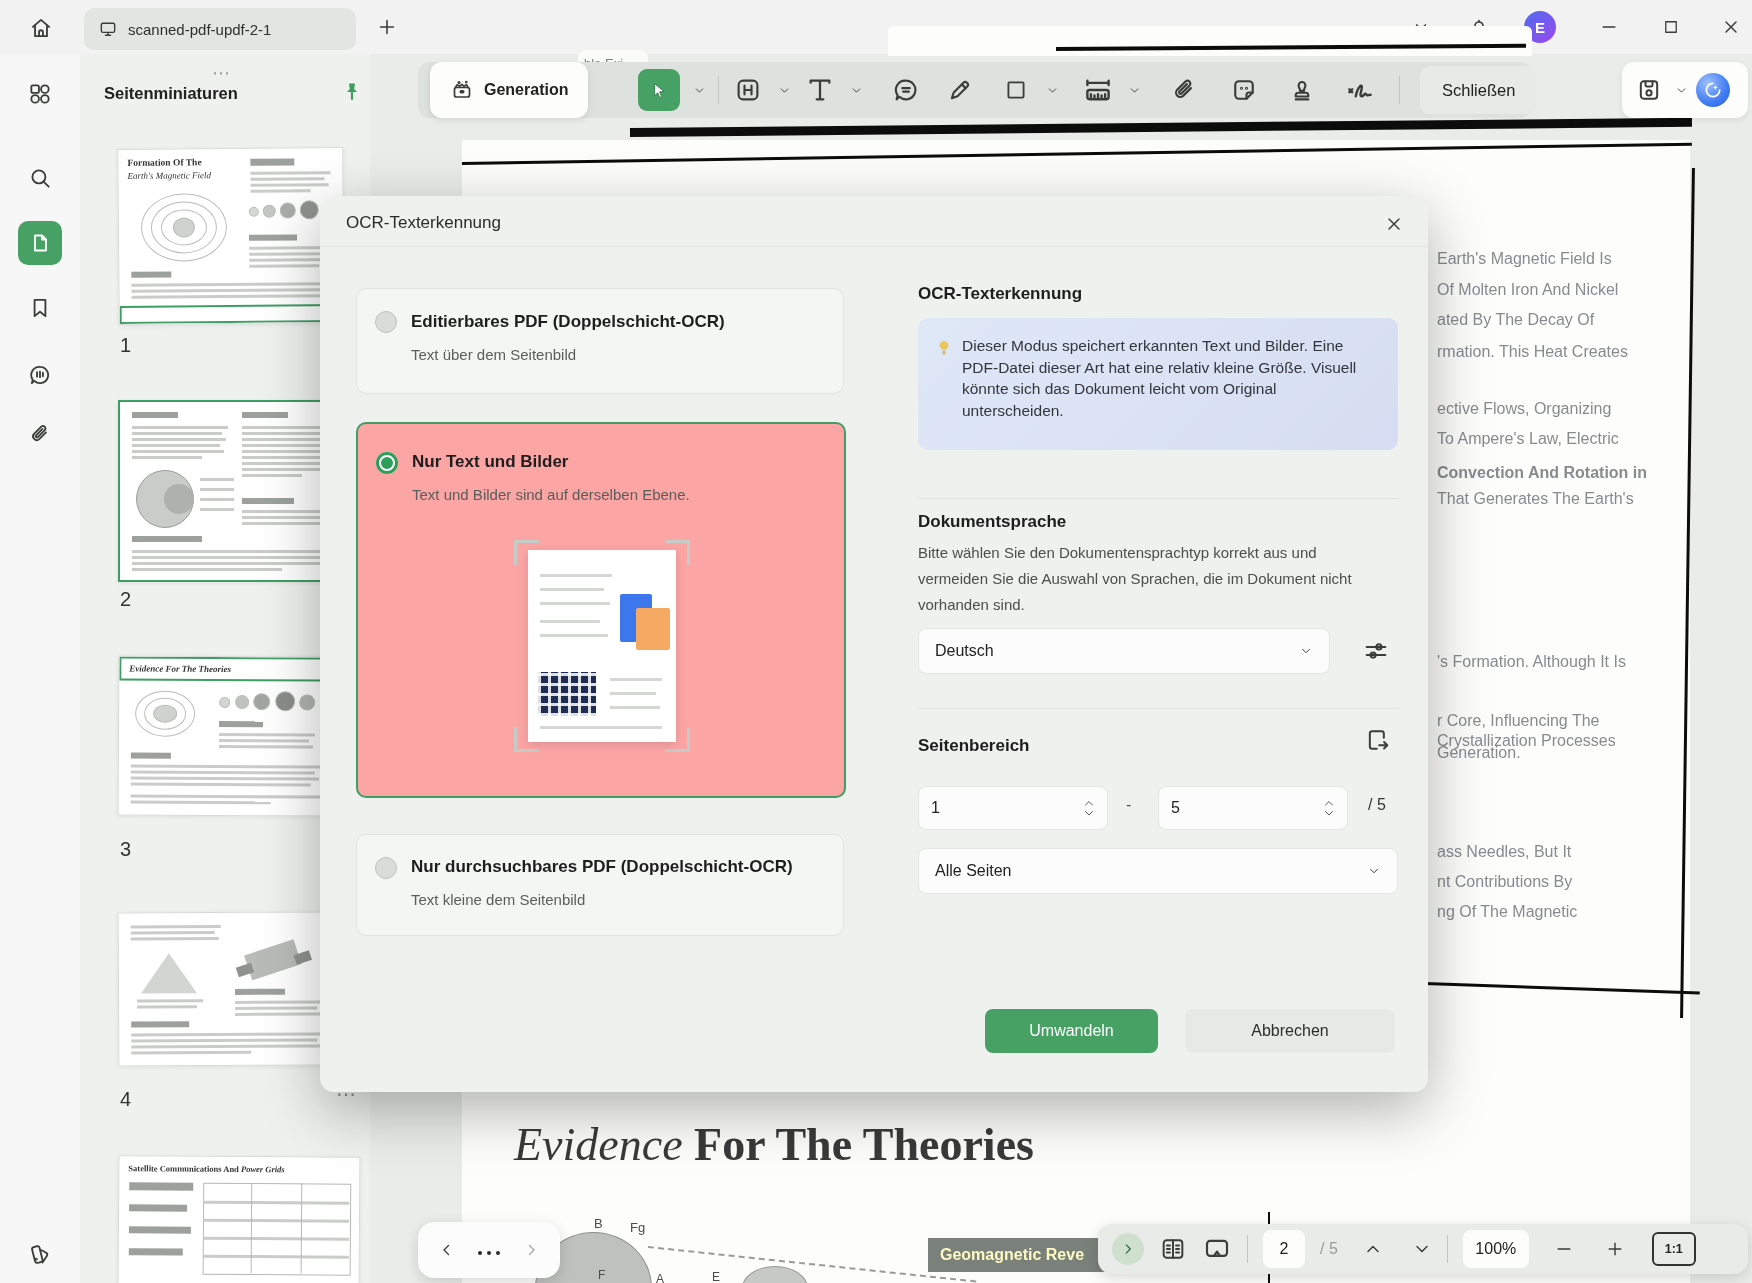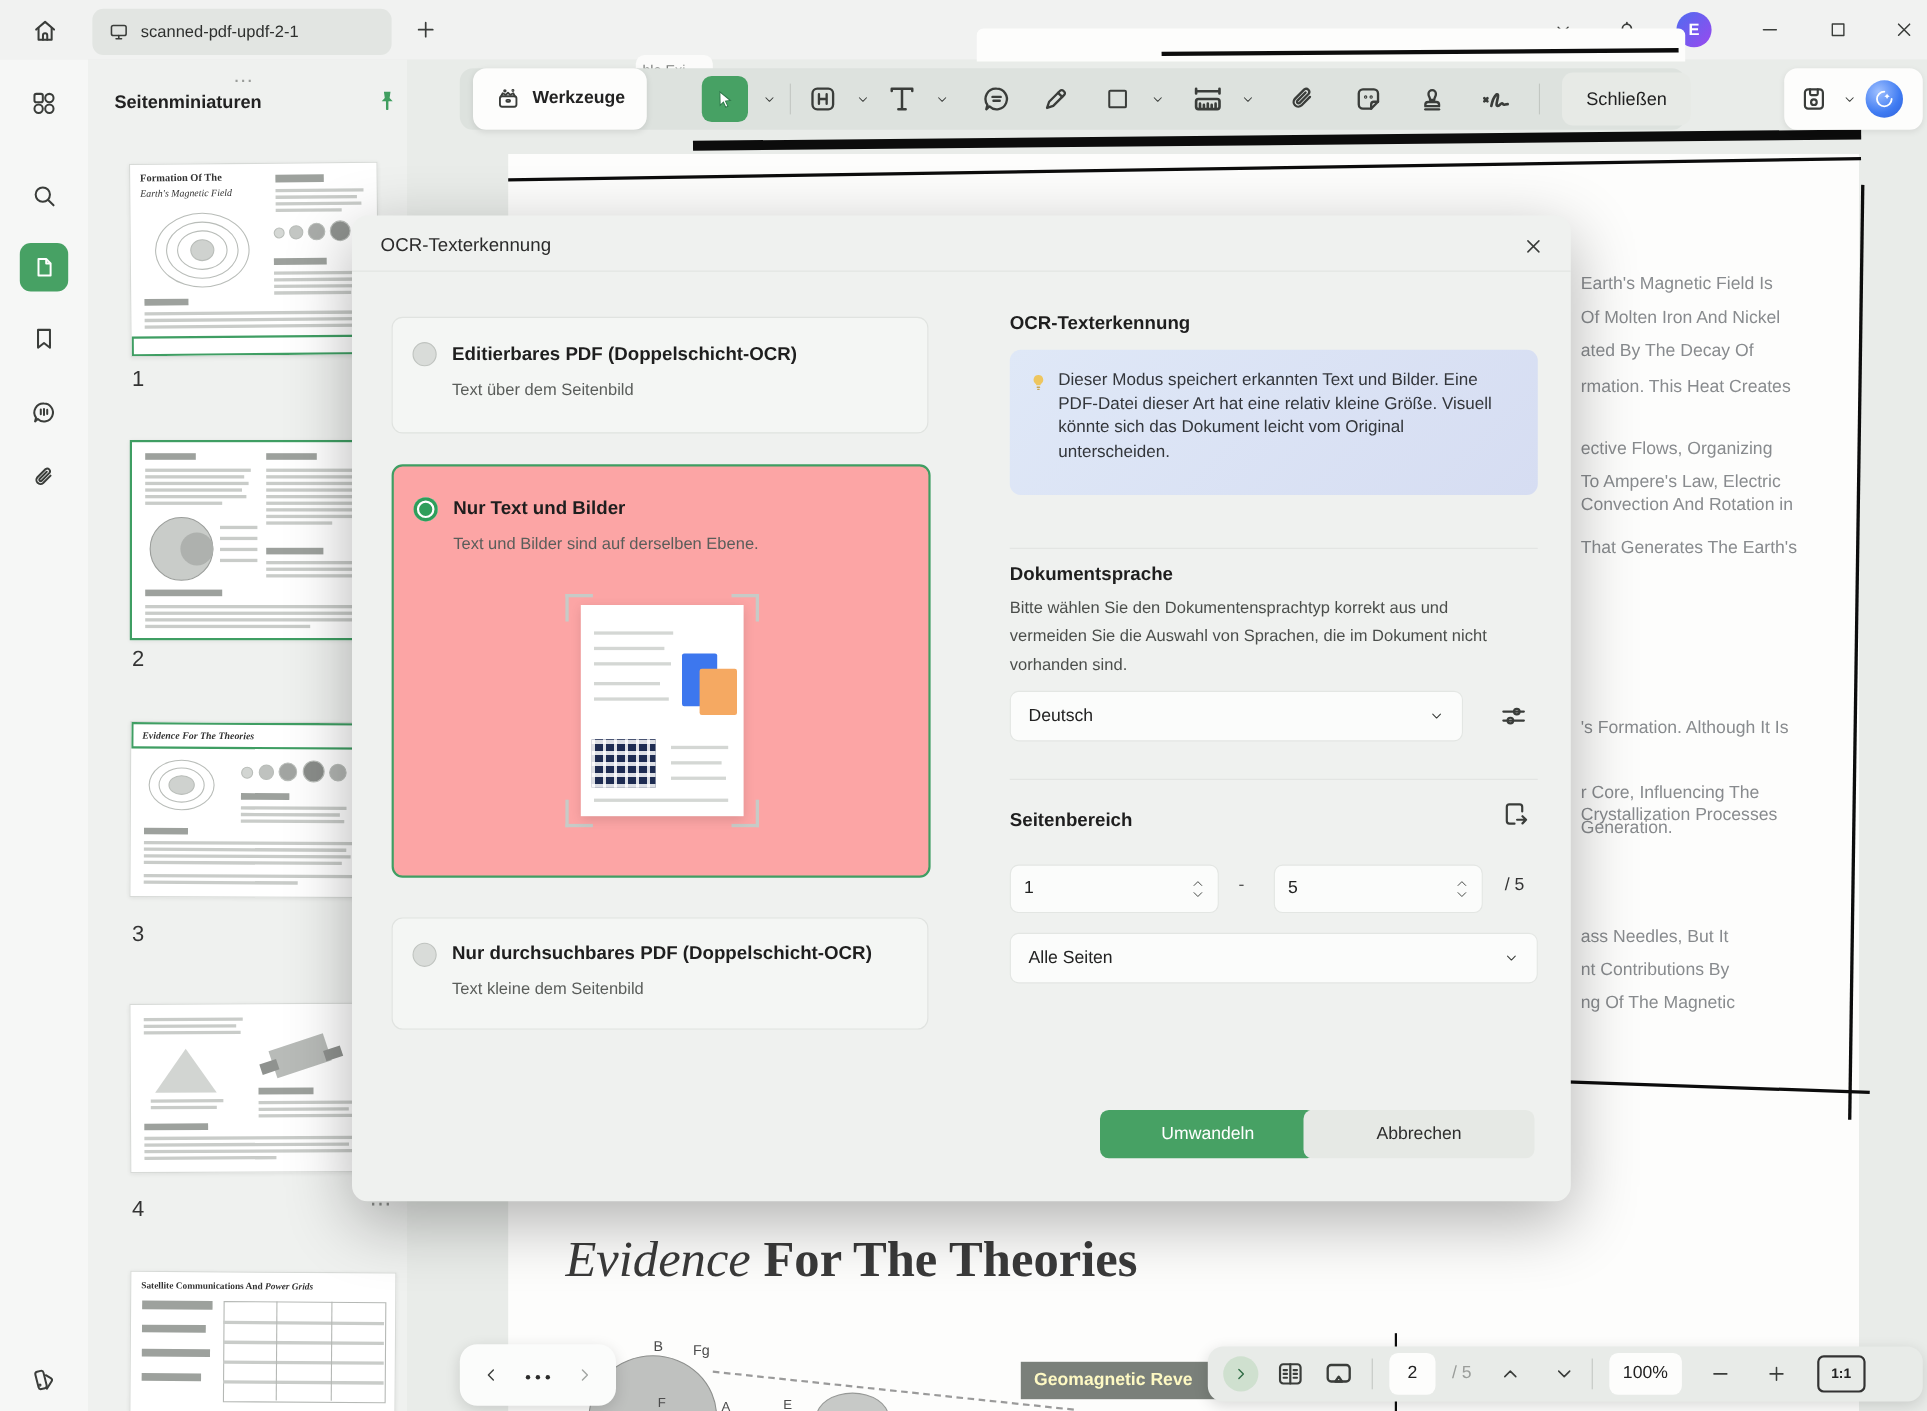--- a/index.html
+++ b/index.html
@@ -144,21 +144,21 @@
   <div class="abs scanline" style="left:462px;top:162px;width:1230px;height:3px;transform:rotate(-0.9deg);"></div>
   <div class="abs scanline" style="left:1686px;top:168px;width:3px;height:850px;transform:rotate(0.8deg);"></div>
   <div class="abs scanline" style="left:1310px;top:978px;width:390px;height:3px;transform:rotate(2deg);"></div>
 
   <div class="frag" style="top:250px;">Earth's Magnetic Field Is</div>
   <div class="frag" style="top:281px;">Of Molten Iron And Nickel</div>
   <div class="frag" style="top:311px;">ated By The Decay Of</div>
   <div class="frag" style="top:343px;">rmation. This Heat Creates</div>
   <div class="frag" style="top:400px;">ective Flows, Organizing</div>
   <div class="frag" style="top:430px;">To Ampere's Law, Electric</div>
-  <div class="frag" style="top:451px;">Convection And Rotation in</div>
+  <div class="frag" style="top:464px;font-weight:bold;">Convection And Rotation in</div>
   <div class="frag" style="top:490px;">That Generates The Earth's</div>
   <div class="frag" style="top:653px;">'s Formation. Although It Is</div>
   <div class="frag" style="top:720px;margin-top:12px;">Crystallization Processes</div>
   <div class="frag" style="top:712px;">r Core, Influencing The</div>
   <div class="frag" style="top:744px;">Generation.</div>
   <div class="frag" style="top:843px;">ass Needles, But It</div>
   <div class="frag" style="top:873px;">nt Contributions By</div>
   <div class="frag" style="top:903px;">ng Of The Magnetic</div>
 
   <div class="abs" style="left:514px;top:1118px;width:760px;font-family:'Liberation Serif',serif;font-size:46px;color:#3a3a3a;">
@@ -183,21 +183,21 @@
   </div>
   <div class="abs toolpanel"></div>
   <div class="abs wz-btn">
     <svg class="ic" width="24" height="24" viewBox="0 0 24 24">
         <rect x="4.5" y="9.5" width="15" height="9.5" rx="2"></rect>
         <rect x="10.3" y="12.8" width="3.4" height="1.8" rx="0.9"></rect>
         <path d="M5.5 9.5 7 6.8 l2.8 1.4 2-1.9 2 1.9 2.8-1.4 1.5 2.7"></path>
         <circle cx="9" cy="4.6" r="0.7"></circle>
         <circle cx="16.3" cy="4.2" r="0.5"></circle>
       </svg>
-    <span>Werkzeuge</span>
+    <span>Generation</span>
   </div>
 
   <div class="abs" style="left:638px;top:62px;width:900px;height:56px;display:flex;align-items:center;gap:12px;">
     <div class="tool-sel">
       <svg width="22" height="22" viewBox="0 0 24 24">
           <path d="M7 5 L17.5 13.5 12.6 14.1 15 19.2 12.8 20.2 10.5 15.1 7.3 18.3 Z" fill="#fff" stroke="#2f7a4b" stroke-width="1"></path>
         </svg>
     </div>
     <div class="chev">
         <svg class="ic" width="13" height="13" viewBox="0 0 24 24">
@@ -614,21 +614,21 @@
     </div>
     <div class="abs" style="left:1048px;top:600px;font-size:16px;color:#333;">/ 5</div>
 
     <div class="abs field" style="left:598px;top:652px;width:480px;height:46px;padding:0 16px;">
       <span>Alle Seiten</span>
       <svg class="ic" width="14" height="14" viewBox="0 0 24 24" style="margin-left:auto;">
           <polyline points="6,9 12,15 18,9"></polyline>
         </svg>
     </div>
 
-    <div class="abs btn-green" style="left:680px;top:813px;width:196px;height:44px;">
+    <div class="abs btn-green" style="left:665px;top:813px;width:173px;height:44px;">
       <span>Umwandeln</span>
     </div>
     <div class="abs btn-gray" style="left:865px;top:813px;width:210px;height:44px;">
       <span>Abbrechen</span>
     </div>
   </div>
 
   <div class="abs pill-left">
     <svg class="ic" width="18" height="18" viewBox="0 0 24 24">
         <polyline points="14,6 8,12 14,18"></polyline>

